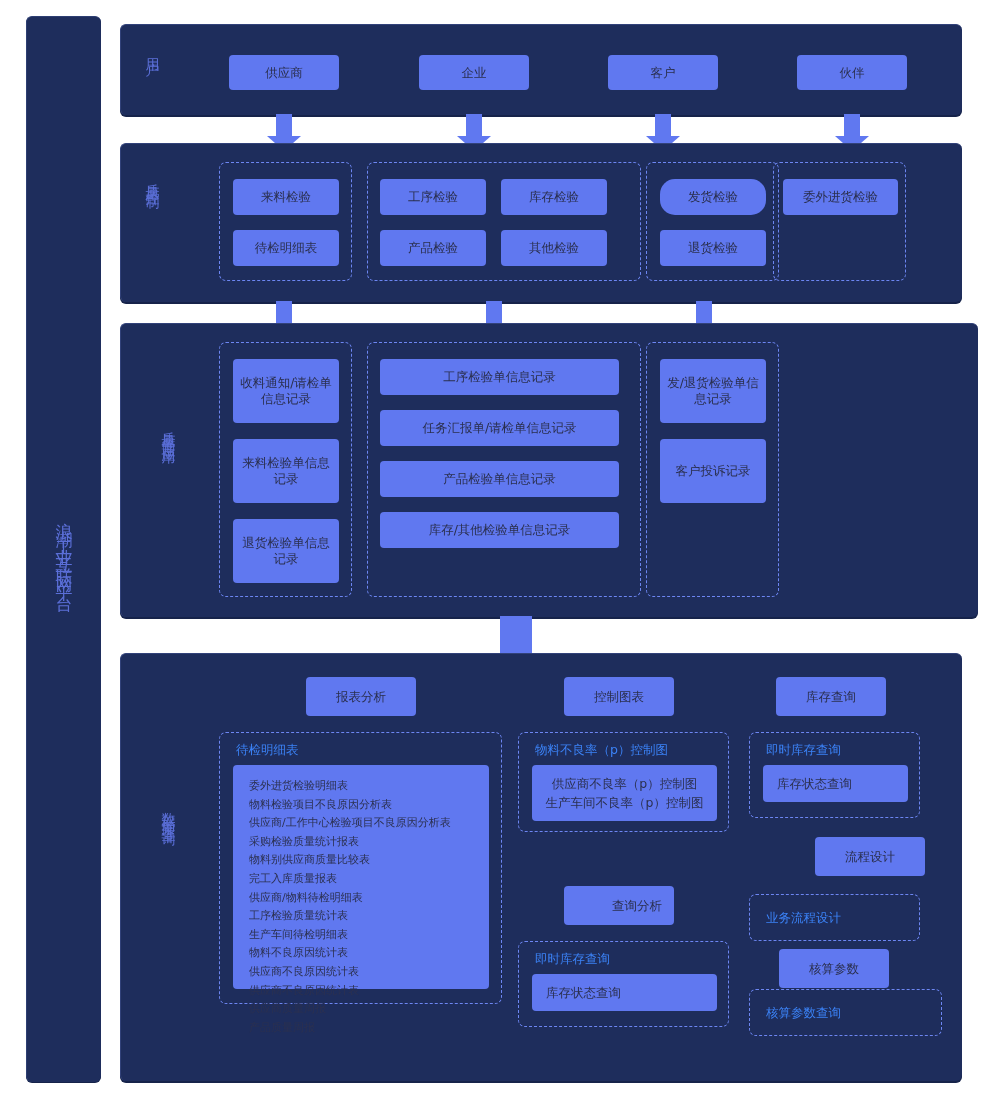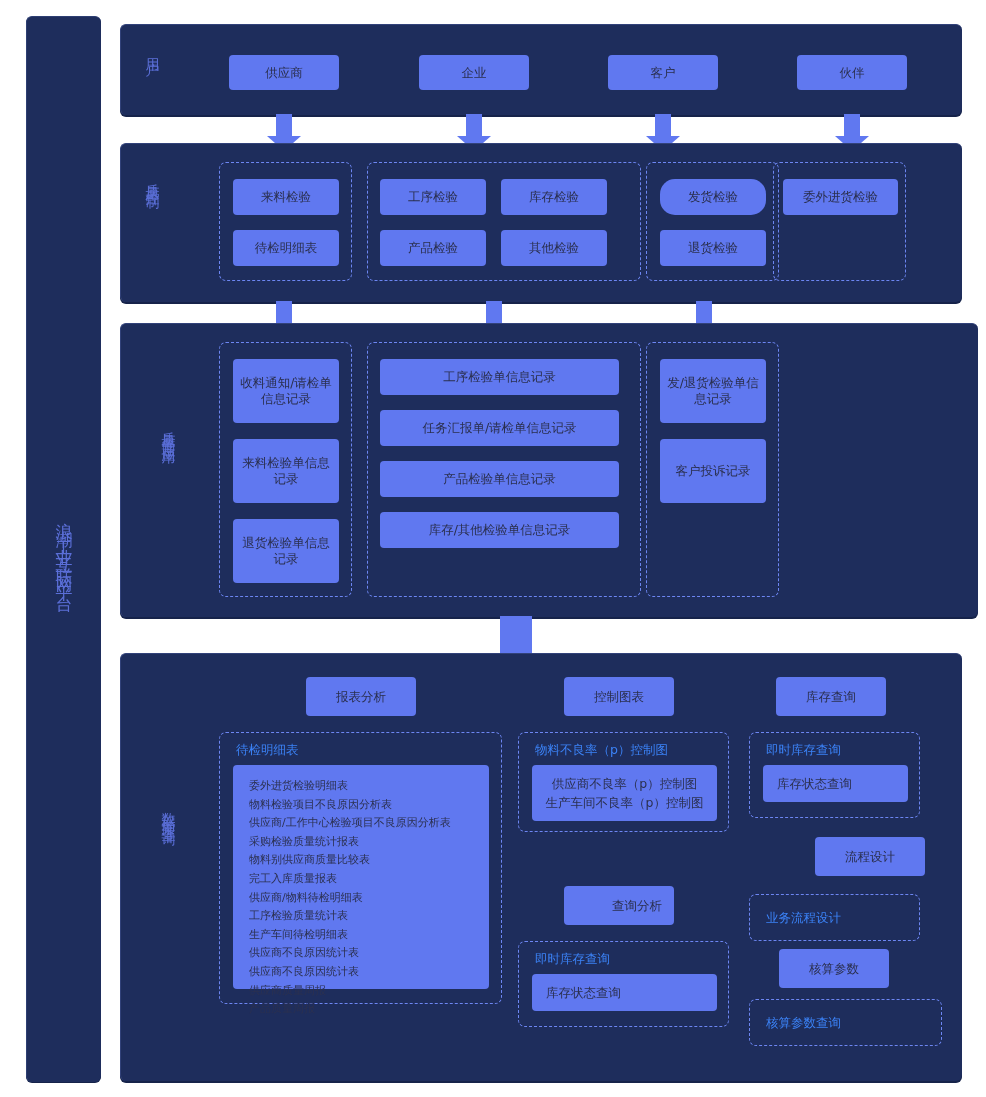--- a/index.html
+++ b/index.html
@@ -188,20 +188,21 @@
       <div class="list-box" style="left:13px;top:32px;width:256px;height:224px;">
         <div>委外进货检验明细表</div>
         <div>物料检验项目不良原因分析表</div>
         <div>供应商/工作中心检验项目不良原因分析表</div>
         <div>采购检验质量统计报表</div>
         <div>物料别供应商质量比较表</div>
         <div>完工入库质量报表</div>
         <div>供应商/物料待检明细表</div>
         <div>工序检验质量统计表</div>
         <div>生产车间待检明细表</div>
+        <div>物料不良原因统计表</div>
         <div>供应商不良原因统计表</div>
         <div>供应商不良原因统计表</div>
         <div>供应商质量周报</div>
         <div>产品质量周报</div>
       </div>
     </div>
 
     <div class="grp" style="left:397px;top:78px;width:211px;height:100px;">
       <div class="grp-title" style="left:16px;top:9px;">物料不良率（p）控制图</div>
       <div class="ml-box" style="left:13px;top:32px;width:185px;height:56px;">
@@ -225,19 +226,19 @@
         <div>库存状态查询</div>
       </div>
     </div>
 
     <div class="bx" style="left:658px;top:183px;width:110px;height:39px;margin-left:36px;">流程设计</div>
     <div class="grp" style="left:628px;top:240px;width:171px;height:47px;">
       <div class="grp-title" style="left:16px;top:15px;">业务流程设计</div>
     </div>
 
     <div class="bx" style="left:658px;top:295px;width:110px;height:39px;">核算参数</div>
-    <div class="grp" style="left:628px;top:345px;width:193px;height:47px;">
+    <div class="grp" style="left:628px;top:335px;width:193px;height:47px;">
       <div class="grp-title" style="left:16px;top:15px;">核算参数查询</div>
     </div>
 
   </div>
 
 </div>
 
 </body></html>

